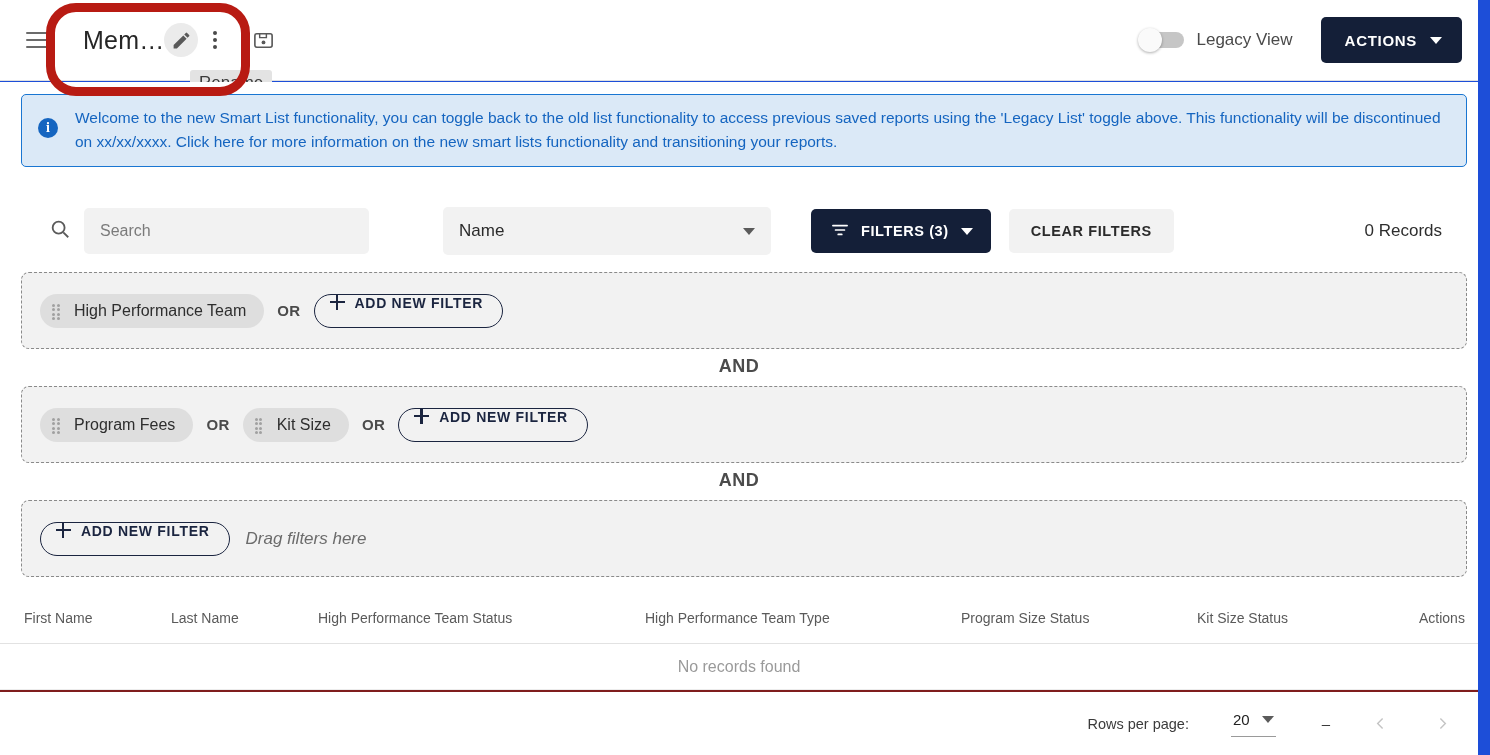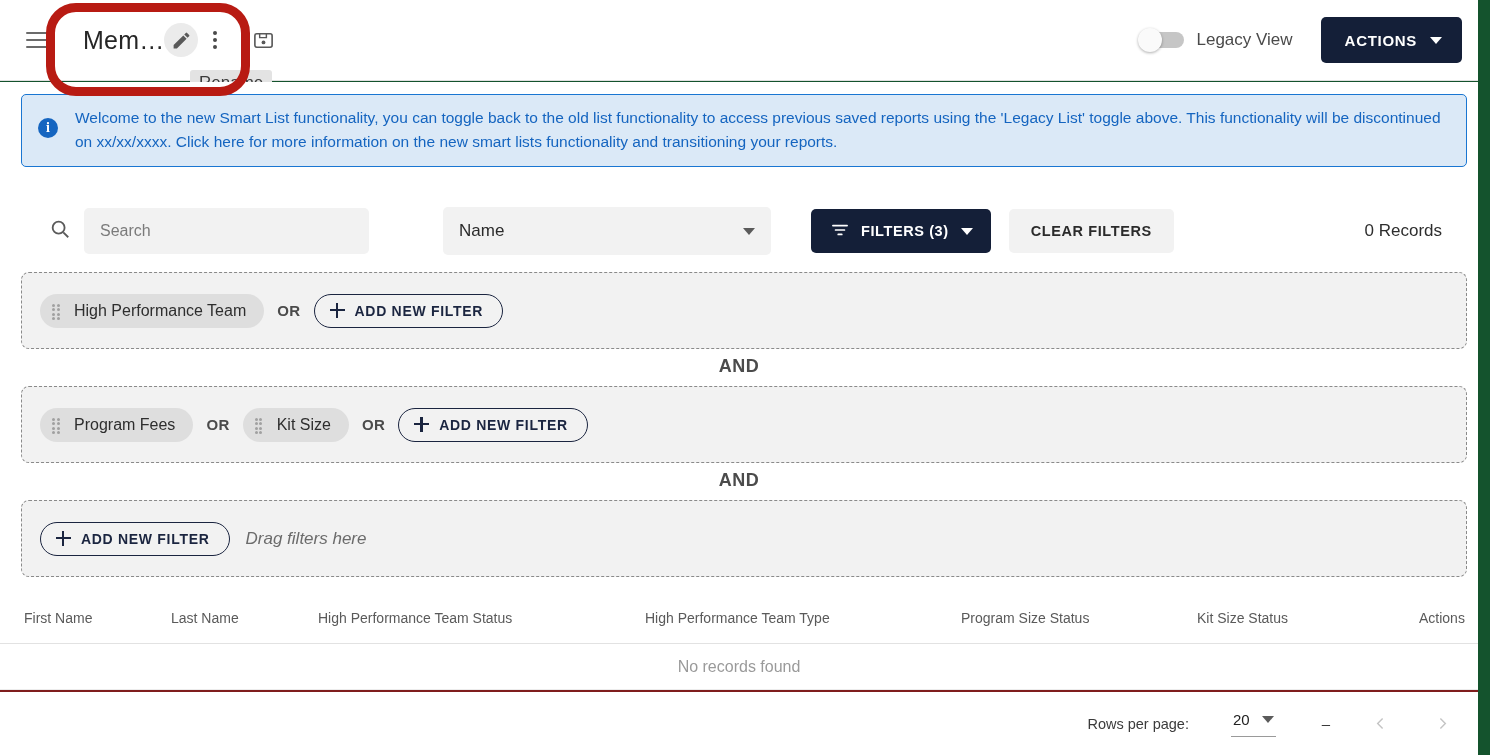--- a/index.html
+++ b/index.html
@@ -6,21 +6,21 @@
   html, body {
     margin: 0; padding: 0;
     width: 1490px; height: 755px;
     background: #e9e9e9;
     font-family: "Liberation Sans", sans-serif;
     overflow: hidden;
   }
   #root {
     position: relative;
     width: 1490px; height: 755px;
-    background: #14532d;
+    background: #1d4ed8;
   }
 
   
   .header {
     position: absolute;
     left: 0; top: 0;
     width: 1478px; height: 81px;
     background: #ffffff;
     border-bottom: 1px solid #e0e0e0;
     display: flex;
@@ -292,21 +292,21 @@
   }
   .grip i { display:block; width:3px; height:3px; background:#a0a0a0; border-radius:50%; }
   .or {
     font-size: 15px;
     font-weight: bold;
     color: #4b4b4b;
     margin: 14px 13px;
     letter-spacing: .4px;
   }
   .btn-addfilter {
-    display: flex; align-items: center; gap: 10px;
+    display: flex; gap: 10px;
     height: 34px;
     border: 1px solid #1b2540;
     background: transparent;
     border-radius: 17px;
     padding: 0 19px 0 15px;
     font-size: 14px;
     font-weight: bold;
     letter-spacing: .7px;
     color: #1b2540;
     cursor: pointer;

